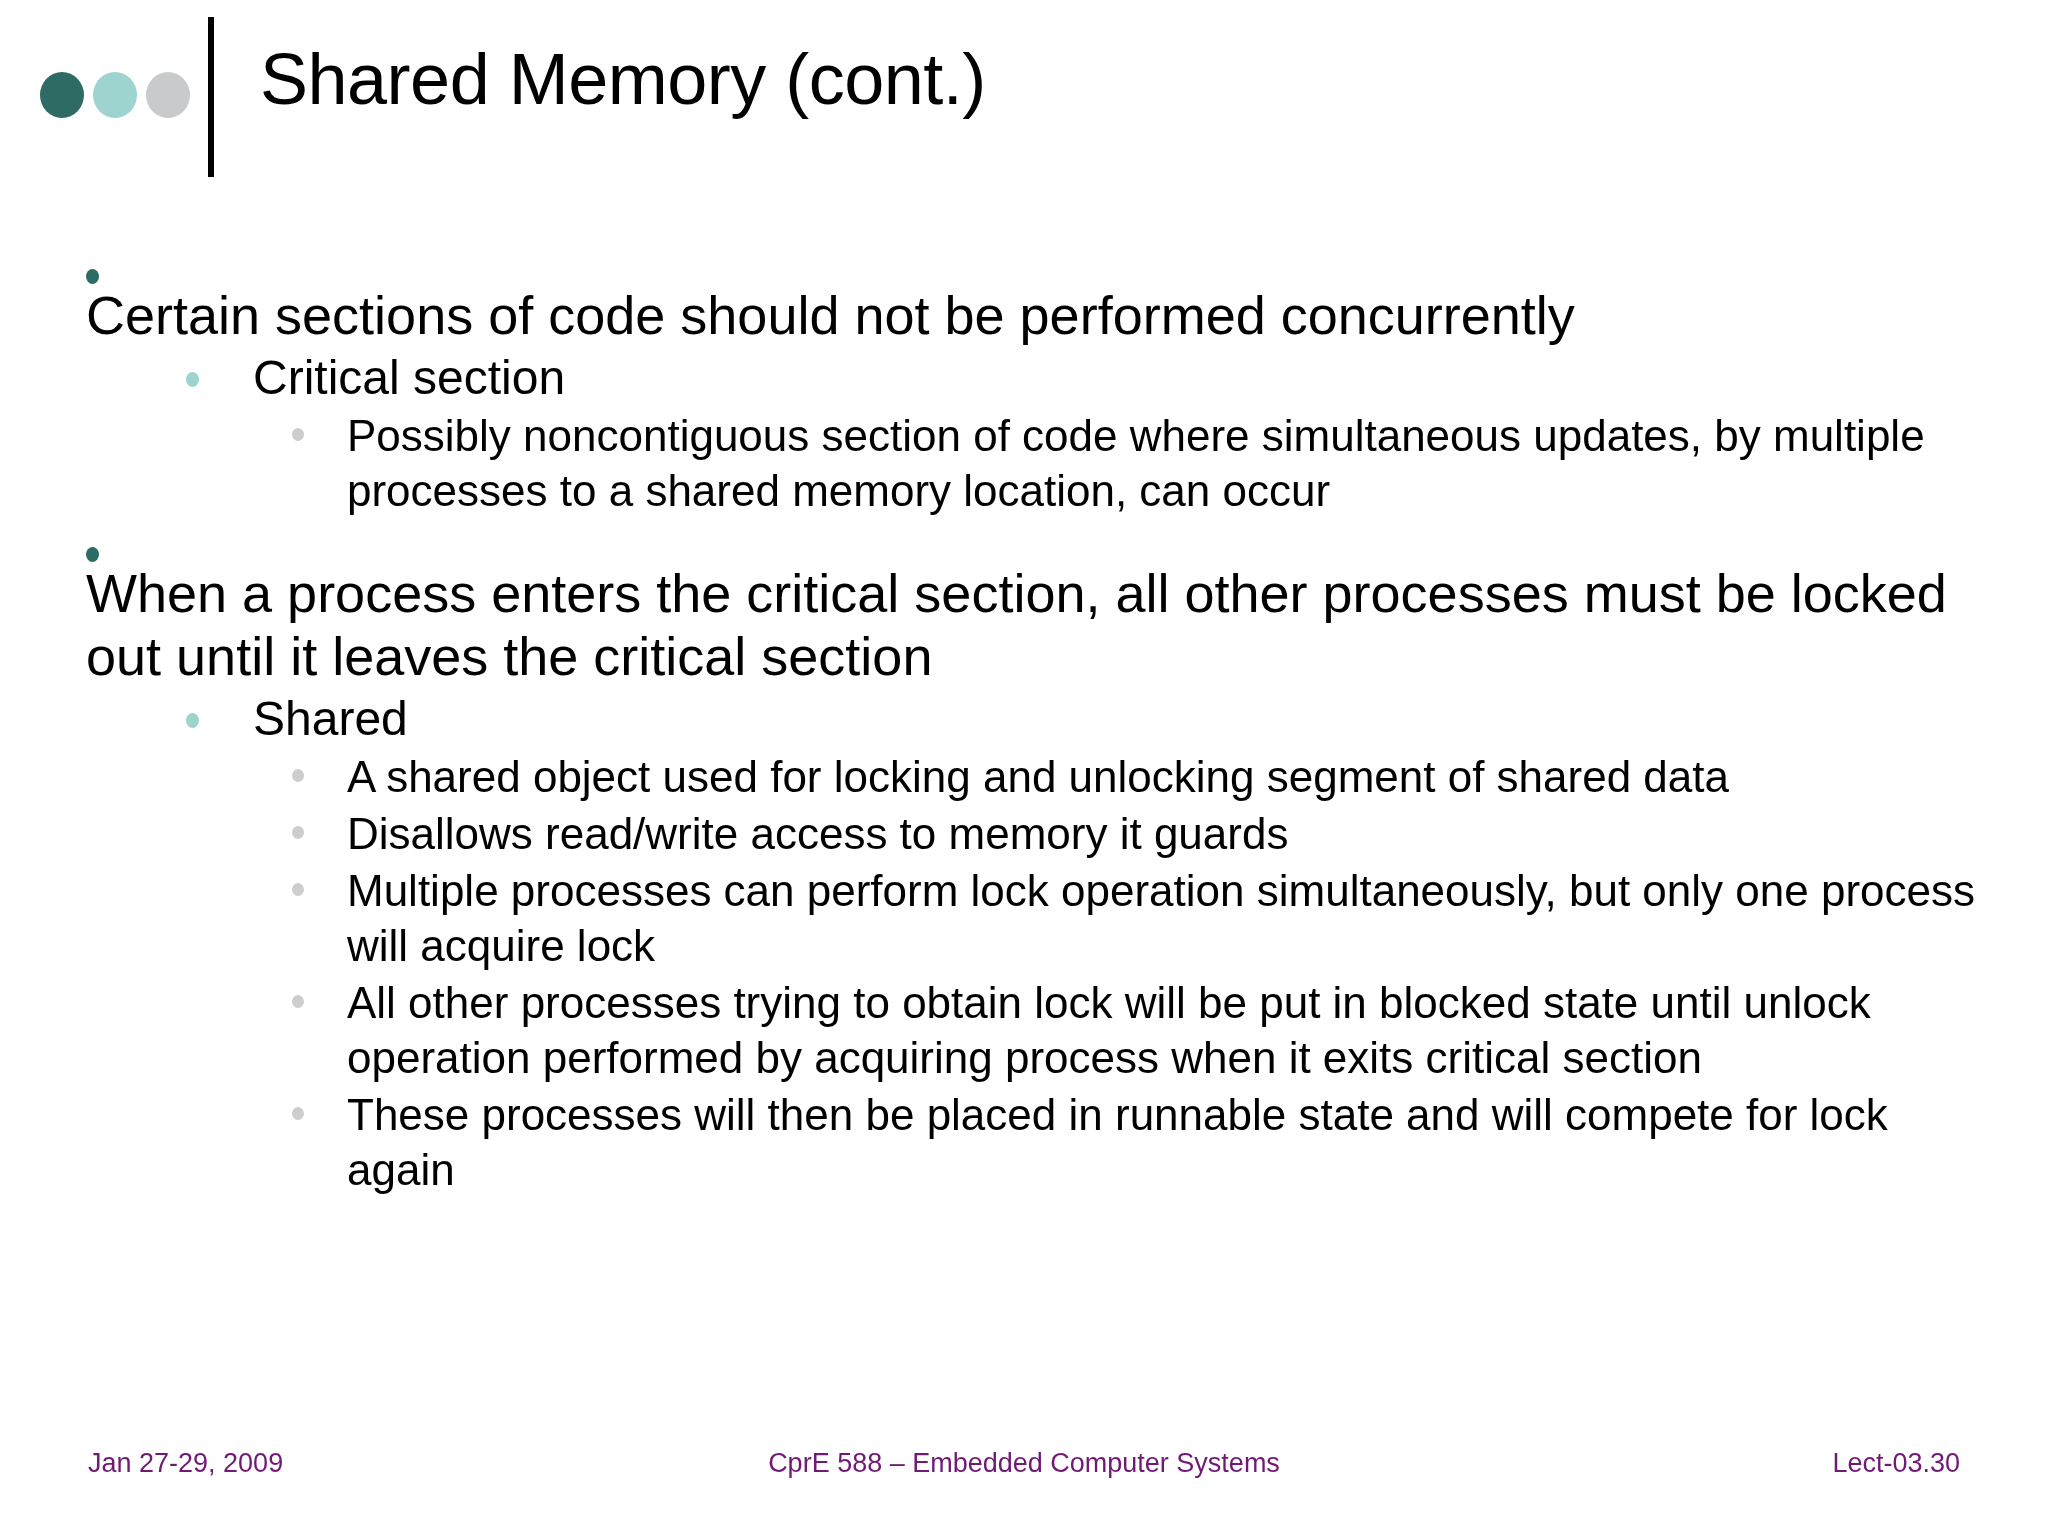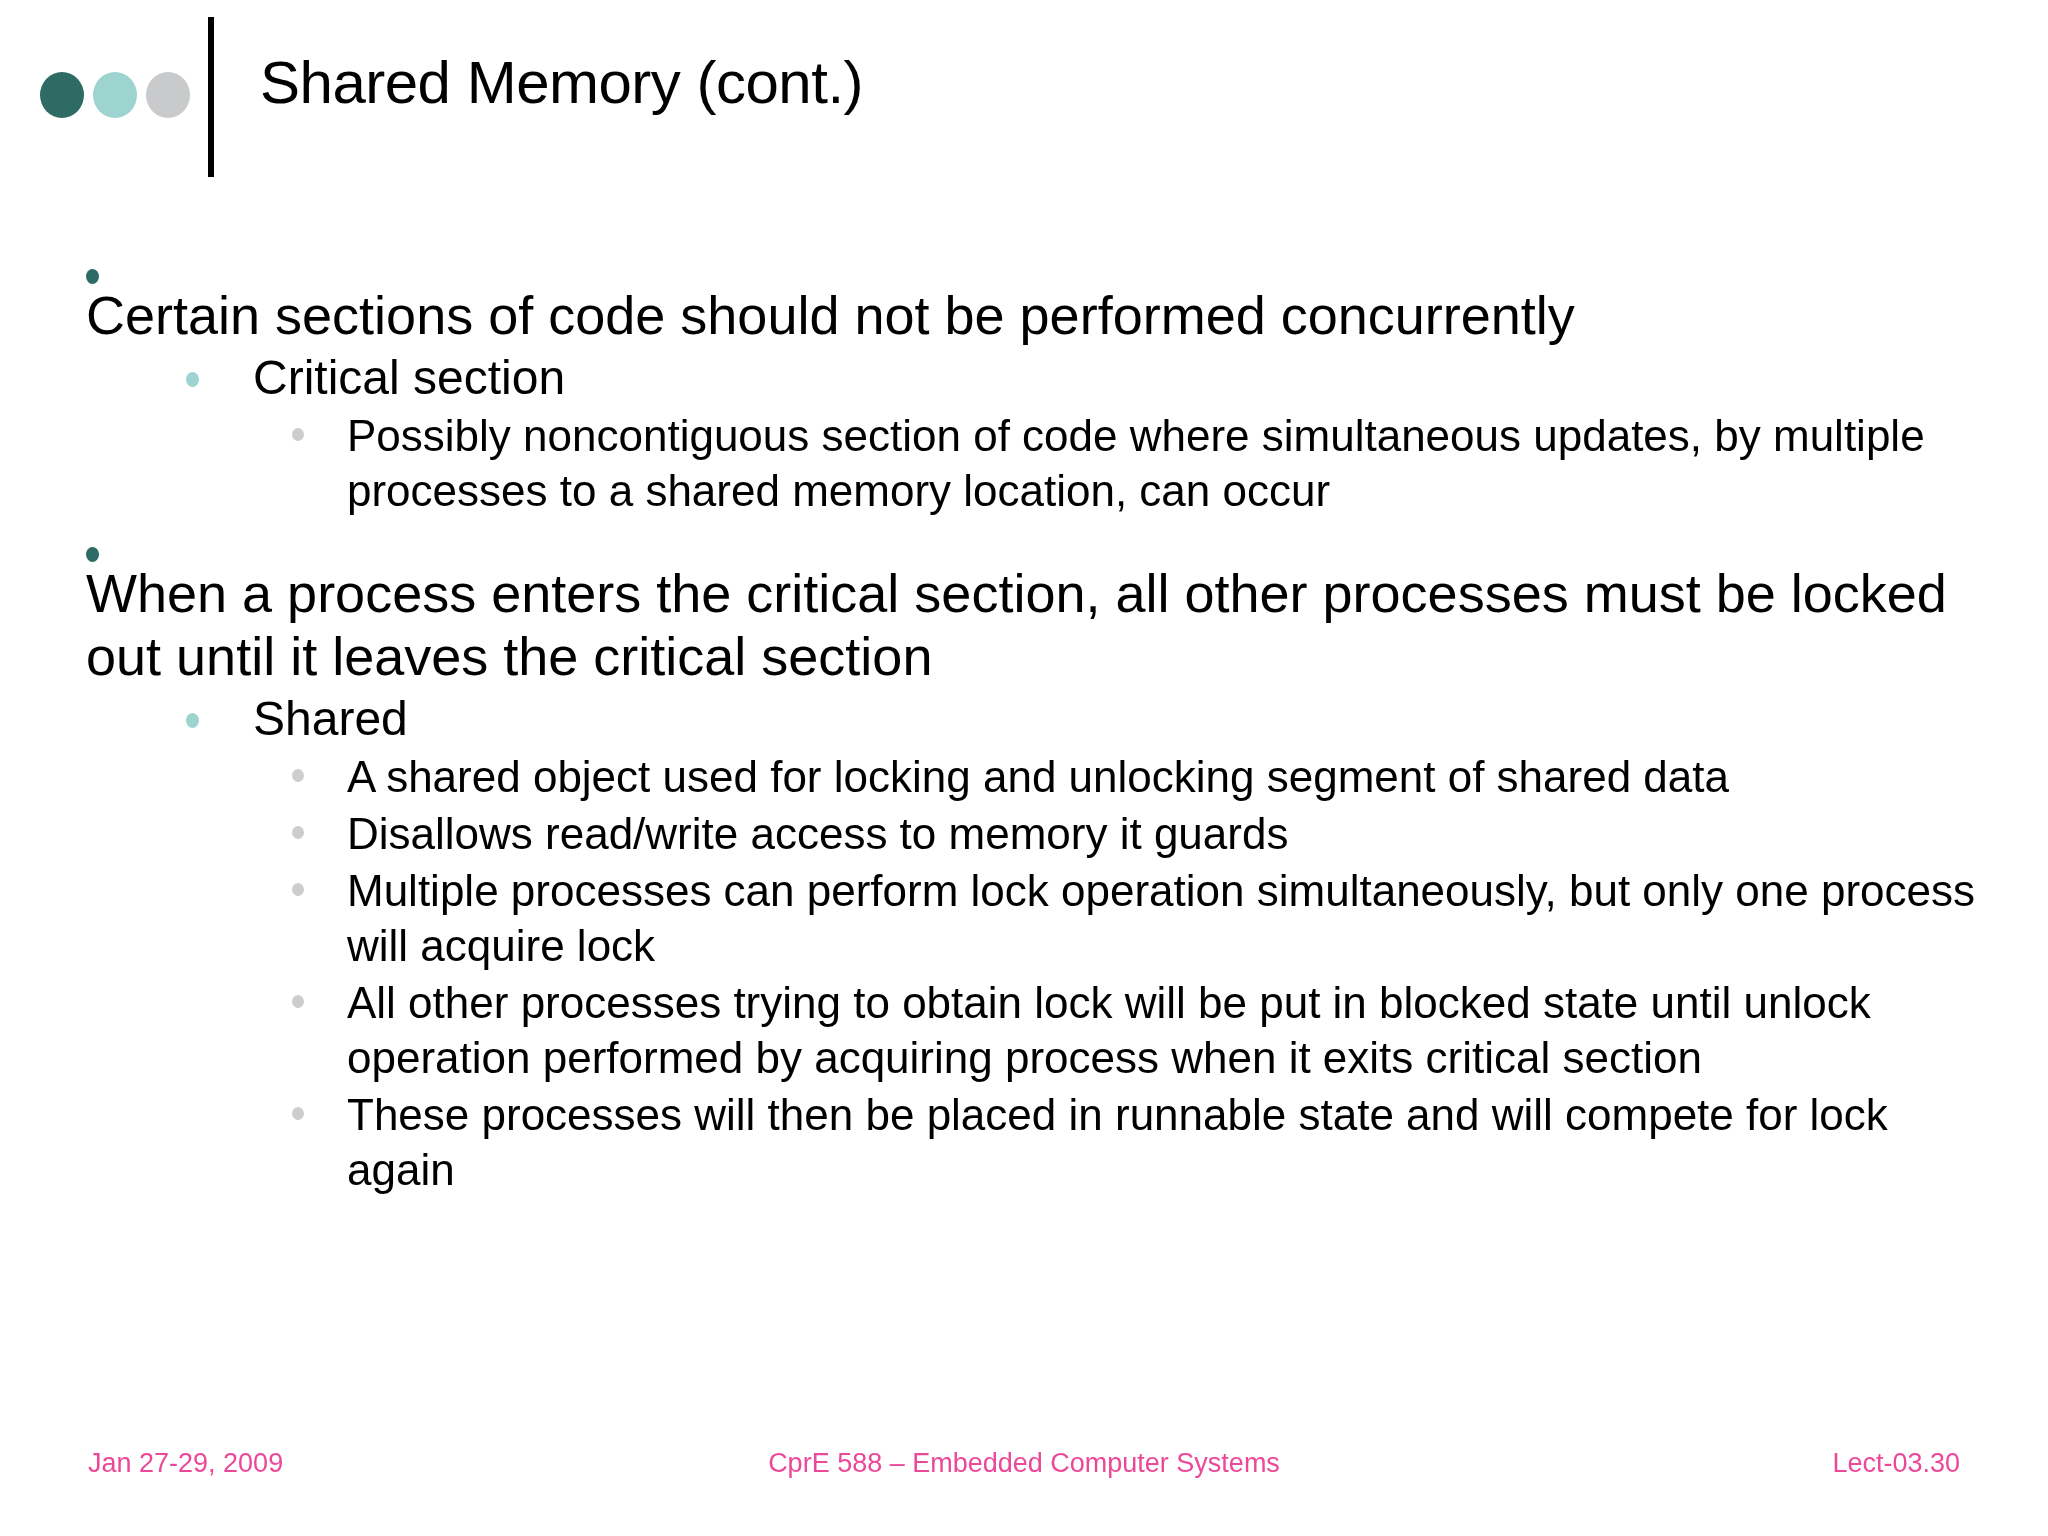--- a/index.html
+++ b/index.html
@@ -42,21 +42,21 @@
   .dot-2 { background: #9ed4d0; }
   .dot-3 { background: #c9cacb; }
   .title-rule {
     width: 6px;
     height: 160px;
     background: #000000;
     margin-left: 18px;
     margin-top: 4px;
   }
   .slide-title {
-    font-size: 60px;
+    font-size: 72px;
     line-height: 1;
     font-weight: normal;
     letter-spacing: -0.5px;
     margin-left: 46px;
     margin-top: 16px;
     white-space: nowrap;
   }
 
   
   .body-area {
@@ -131,21 +131,21 @@
     line-height: 55px;
   }
 
   
   .footer {
     position: absolute;
     left: 0;
     bottom: 0;
     width: 2048px;
     height: 120px;
-    color: #ec4899;
+    color: #701a75;
     font-size: 27px;
   }
   .footer-date {
     position: absolute;
     left: 88px;
     top: 32px;
   }
   .footer-center {
     position: absolute;
     left: 0;

